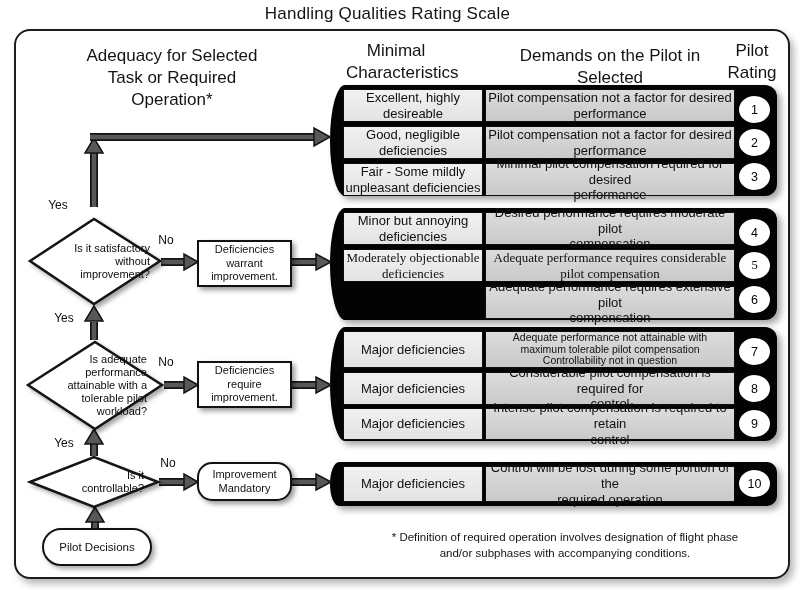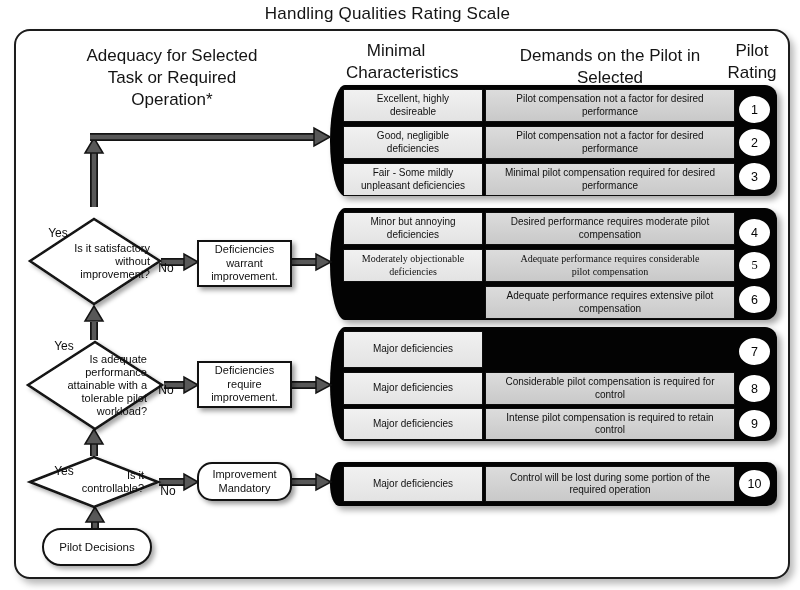--- a/index.html
+++ b/index.html
@@ -30,21 +30,21 @@
     box-shadow:4px 4px 6px rgba(0,0,0,0.35);
   }
   .band1{top:85px;height:111px;border-radius:15px 12px 12px 15px / 55px 12px 12px 55px;}
   .band2{top:208px;height:112px;border-radius:15px 12px 12px 15px / 56px 12px 12px 56px;}
   .band3{top:327px;height:114px;border-radius:15px 12px 12px 15px / 57px 12px 12px 57px;}
   .band4{top:462px;height:44px;border-radius:9px 10px 10px 9px / 22px 10px 10px 22px;}
   .row{position:absolute;left:0;width:447px;}
   .cell{
     position:absolute;top:0;height:100%;box-sizing:border-box;border:1.5px solid #0d0d0d;
     display:flex;align-items:center;justify-content:center;text-align:center;
-    font-size:10px;line-height:1.22;white-space:pre-line;color:#101010;
+    font-size:13px;line-height:1.22;white-space:pre-line;color:#101010;
   }
   .cellL{left:13px;width:140px;background:linear-gradient(#f1f1f1,#e3e3e3);}
   .cellM{left:155px;width:250px;background:linear-gradient(#dcdcdc,#c9c9c9);}
   .cellM.tight{font-size:10.5px;line-height:1.12;}
   .rating{
     position:absolute;left:409px;width:31px;height:27px;background:#ffffff;border-radius:50%;
     display:flex;align-items:center;justify-content:center;font-size:12.5px;color:#050505;
   }
   svg.overlay{position:absolute;left:0;top:0;pointer-events:none;}
   .shaft{stroke:#141414;stroke-width:8;fill:none;}
@@ -53,21 +53,21 @@
   .dmndTxt{
     position:absolute;text-align:right;font-size:11px;line-height:1.18;
     white-space:pre-line;color:#0c0c0c;
   }
   .procBox{
     position:absolute;left:197px;width:95px;background:#ffffff;border:2px solid #121212;
     box-sizing:border-box;box-shadow:3px 3px 5px rgba(0,0,0,0.4);
     display:flex;align-items:center;justify-content:center;text-align:center;
     font-size:11px;line-height:1.25;white-space:pre-line;
   }
-  .lbl{position:absolute;width:36px;text-align:center;font-size:12px;color:#0c0c0c;margin-top:28px;}
+  .lbl{position:absolute;width:36px;text-align:center;font-size:12px;color:#0c0c0c;}
   .stadium{
     position:absolute;left:42px;top:528px;width:110px;height:38px;background:#ffffff;
     border:2.5px solid #121212;border-radius:20px;box-sizing:border-box;
     box-shadow:3px 3px 5px rgba(0,0,0,0.35);
     display:flex;align-items:center;justify-content:center;font-size:11.5px;
   }
   .footnote{
     position:absolute;left:365px;top:530px;width:400px;text-align:center;
     font-size:11.5px;line-height:1.35;white-space:pre-line;color:#141414;
   }
@@ -132,20 +132,23 @@
     <div class="row" style="top:78px;height:33px;">
       <div class="cell cellM">Adequate performance requires extensive pilot
 compensation</div>
       <div class="rating" style="top:0px;">6</div>
     </div>
   </div>
 
   <div class="band band3">
     <div class="row" style="top:4px;height:37px;">
       <div class="cell cellL">Major deficiencies</div>
+      <div class="cell cellM tight">Adequate performance not attainable with
+maximum tolerable pilot compensation
+Controllability not in question</div>
       <div class="rating" style="top:7px;">7</div>
     </div>
     <div class="row" style="top:45px;height:33px;">
       <div class="cell cellL">Major deficiencies</div>
       <div class="cell cellM">Considerable pilot compensation is required for
 control</div>
       <div class="rating" style="top:3px;">8</div>
     </div>
     <div class="row" style="top:81px;height:32px;">
       <div class="cell cellL">Major deficiencies</div>
@@ -241,14 +244,16 @@
 
   <div class="lbl" style="left:40px;top:198px;">Yes</div>
   <div class="lbl" style="left:46px;top:311px;">Yes</div>
   <div class="lbl" style="left:46px;top:436px;">Yes</div>
   <div class="lbl" style="left:148px;top:233px;">No</div>
   <div class="lbl" style="left:148px;top:355px;">No</div>
   <div class="lbl" style="left:150px;top:456px;">No</div>
 
   <div class="stadium">Pilot Decisions</div>
 
+  <div class="footnote">* Definition of required operation involves designation of flight phase
+and/or subphases with accompanying conditions.</div>
 
 </div>
 
 </body></html>

